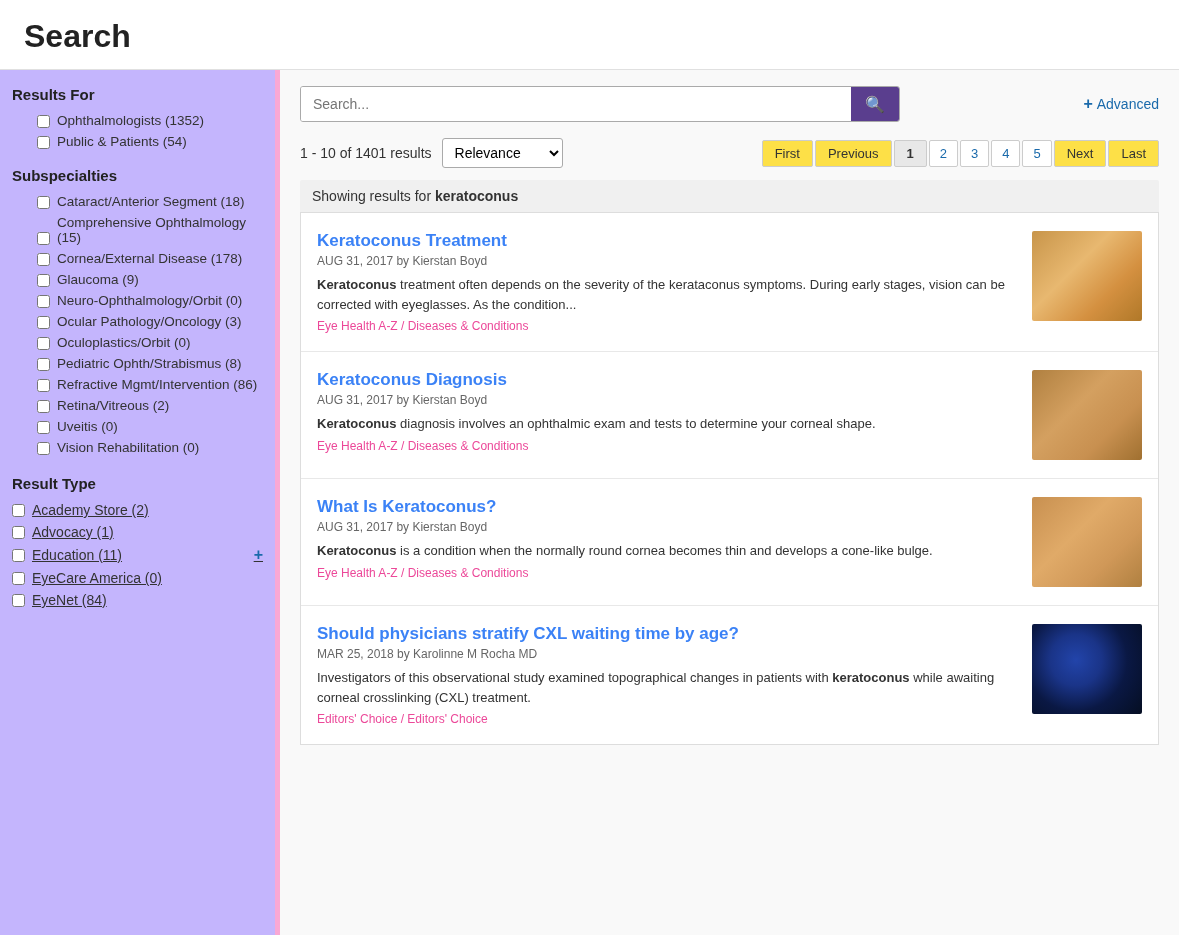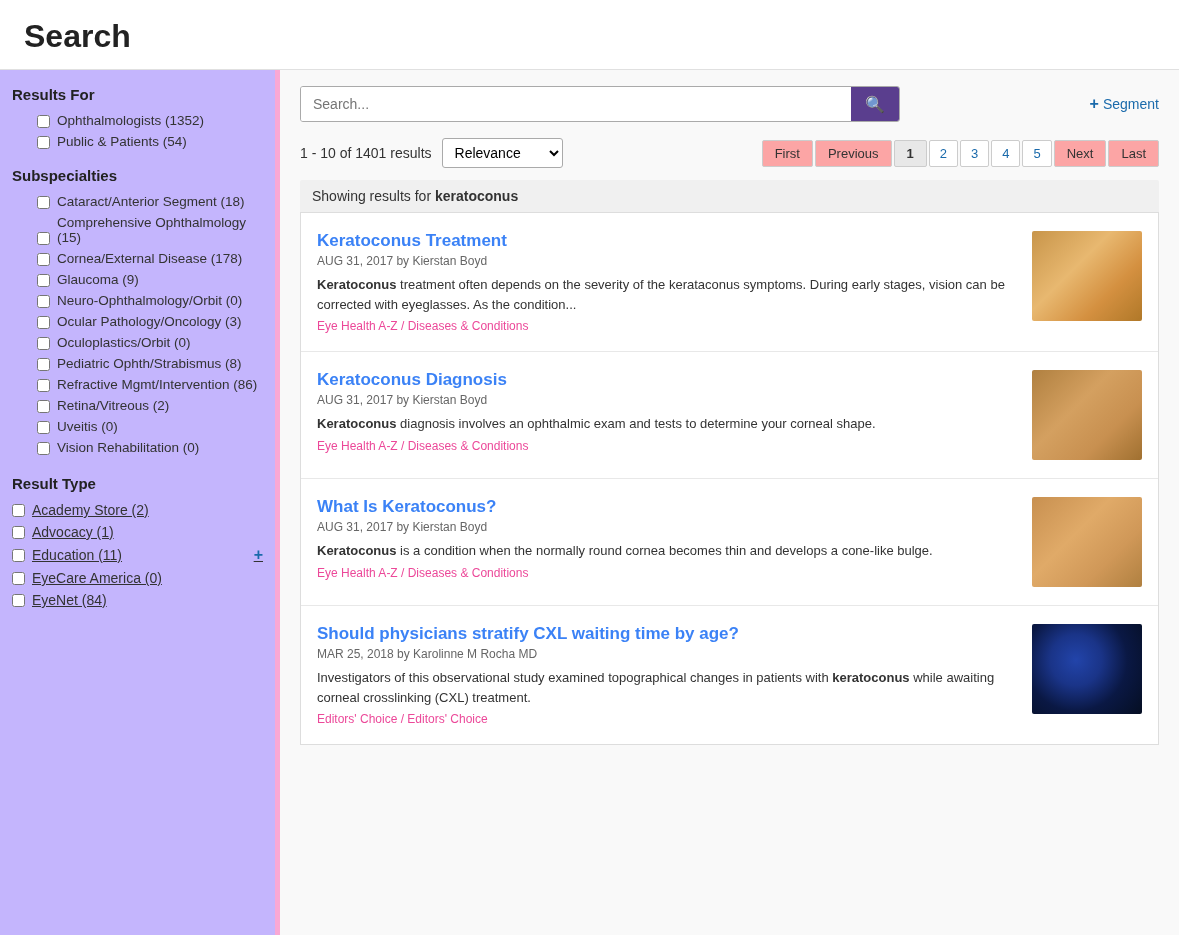--- a/index.html
+++ b/index.html
@@ -155,21 +155,21 @@
       appearance: auto;
     }
     .pagination {
       display: flex;
       align-items: center;
       gap: 2px;
     }
     .page-btn {
       padding: 5px 12px;
       border: 1px solid #ccc;
-      background: #fca5a5;
+      background: #fde047;
       cursor: pointer;
       font-size: 13px;
       color: #333;
       border-radius: 2px;
     }
     .page-btn.active {
       background: #e8e8e8;
       font-weight: bold;
     }
     .page-btn-num {
@@ -371,21 +371,21 @@
 
     <div class="search-bar-row">
       <div class="search-input-wrapper">
         <input class="search-input" type="text" placeholder="Search..." style="">
         <button class="search-button">
           <span>🔍</span>
         </button>
       </div>
       <a class="advanced-link">
         <span class="advanced-plus">+</span>
-        <span>Segment</span>
+        <span>Advanced</span>
       </a>
     </div>
 
     <div class="results-bar">
       <div class="results-count-area">
         <span>1 - 10 of 1401 results</span>
         <select class="sort-select" id="sort-select"><option value="Relevance">Relevance</option><option value="Date">Date</option><option value="Title">Title</option></select>
       </div>
       <div class="pagination">
         <button class="page-btn">First</button>

